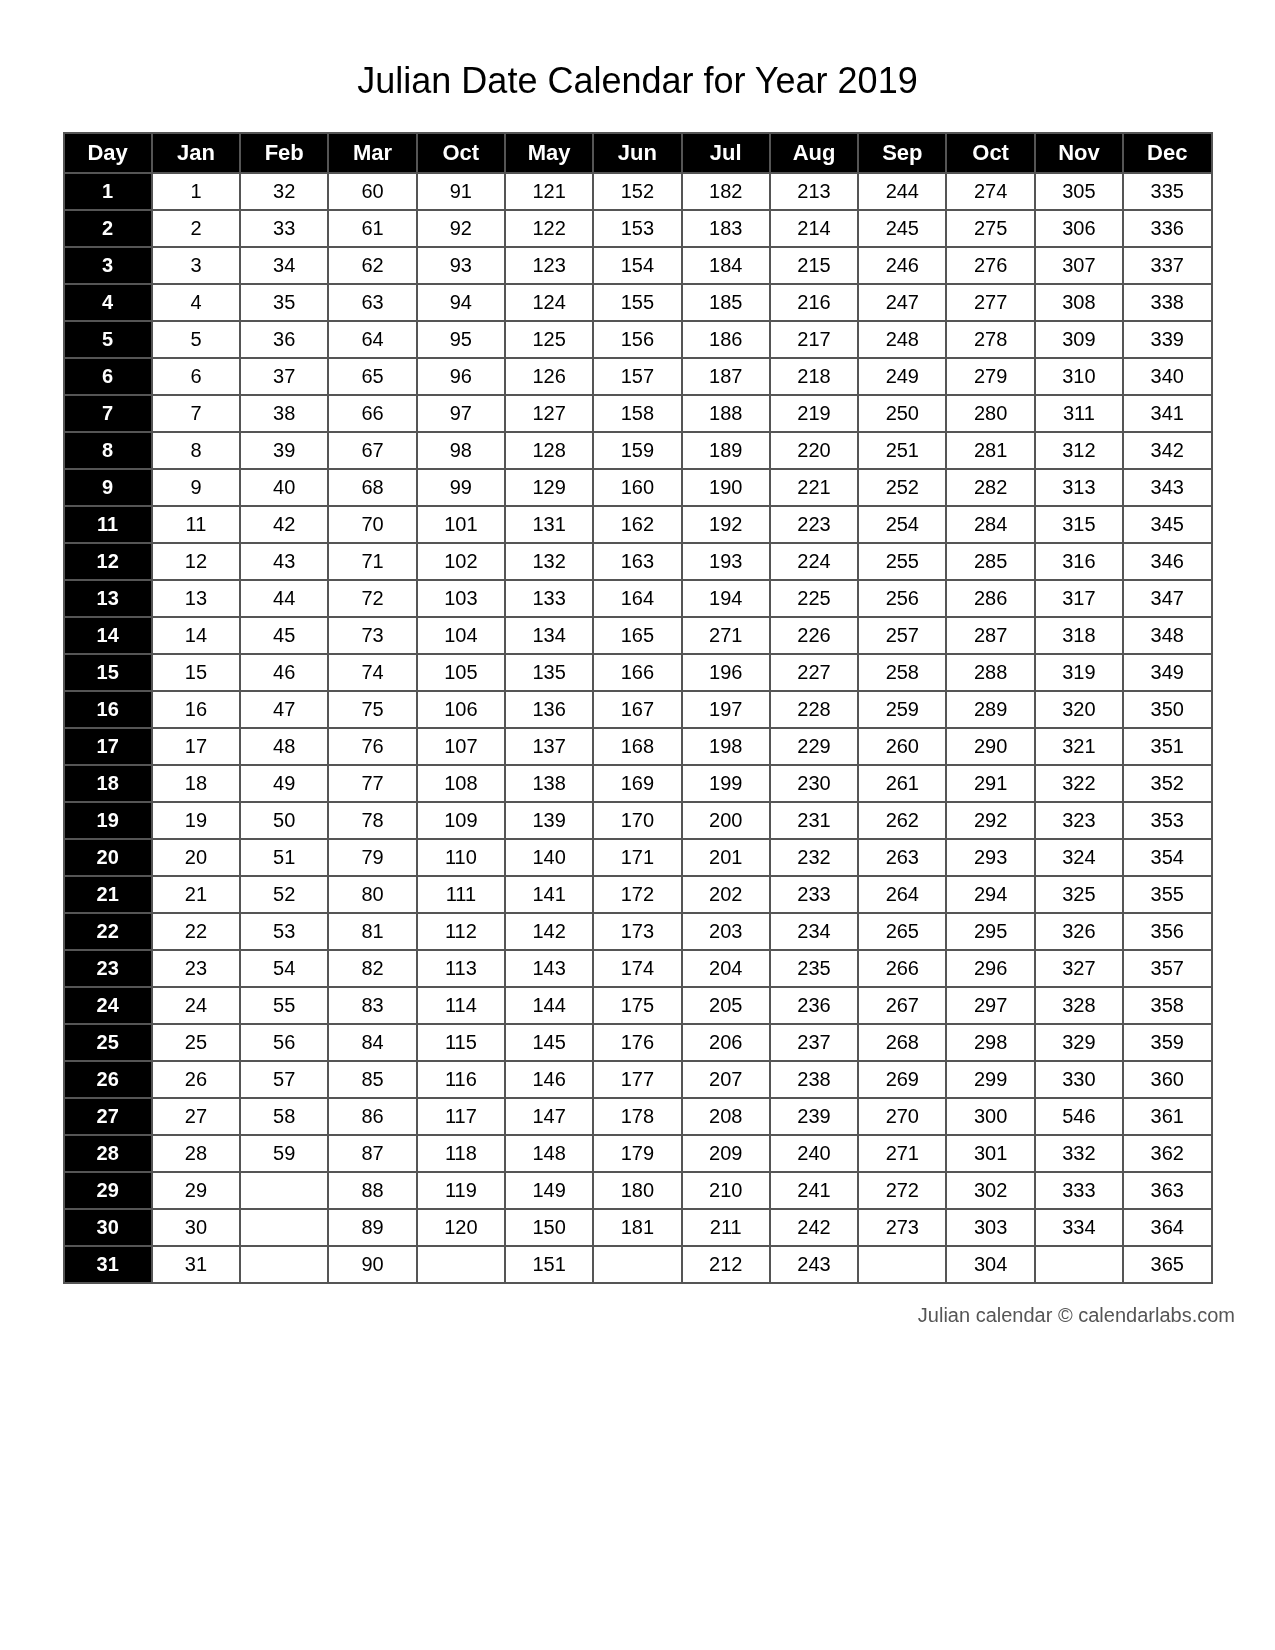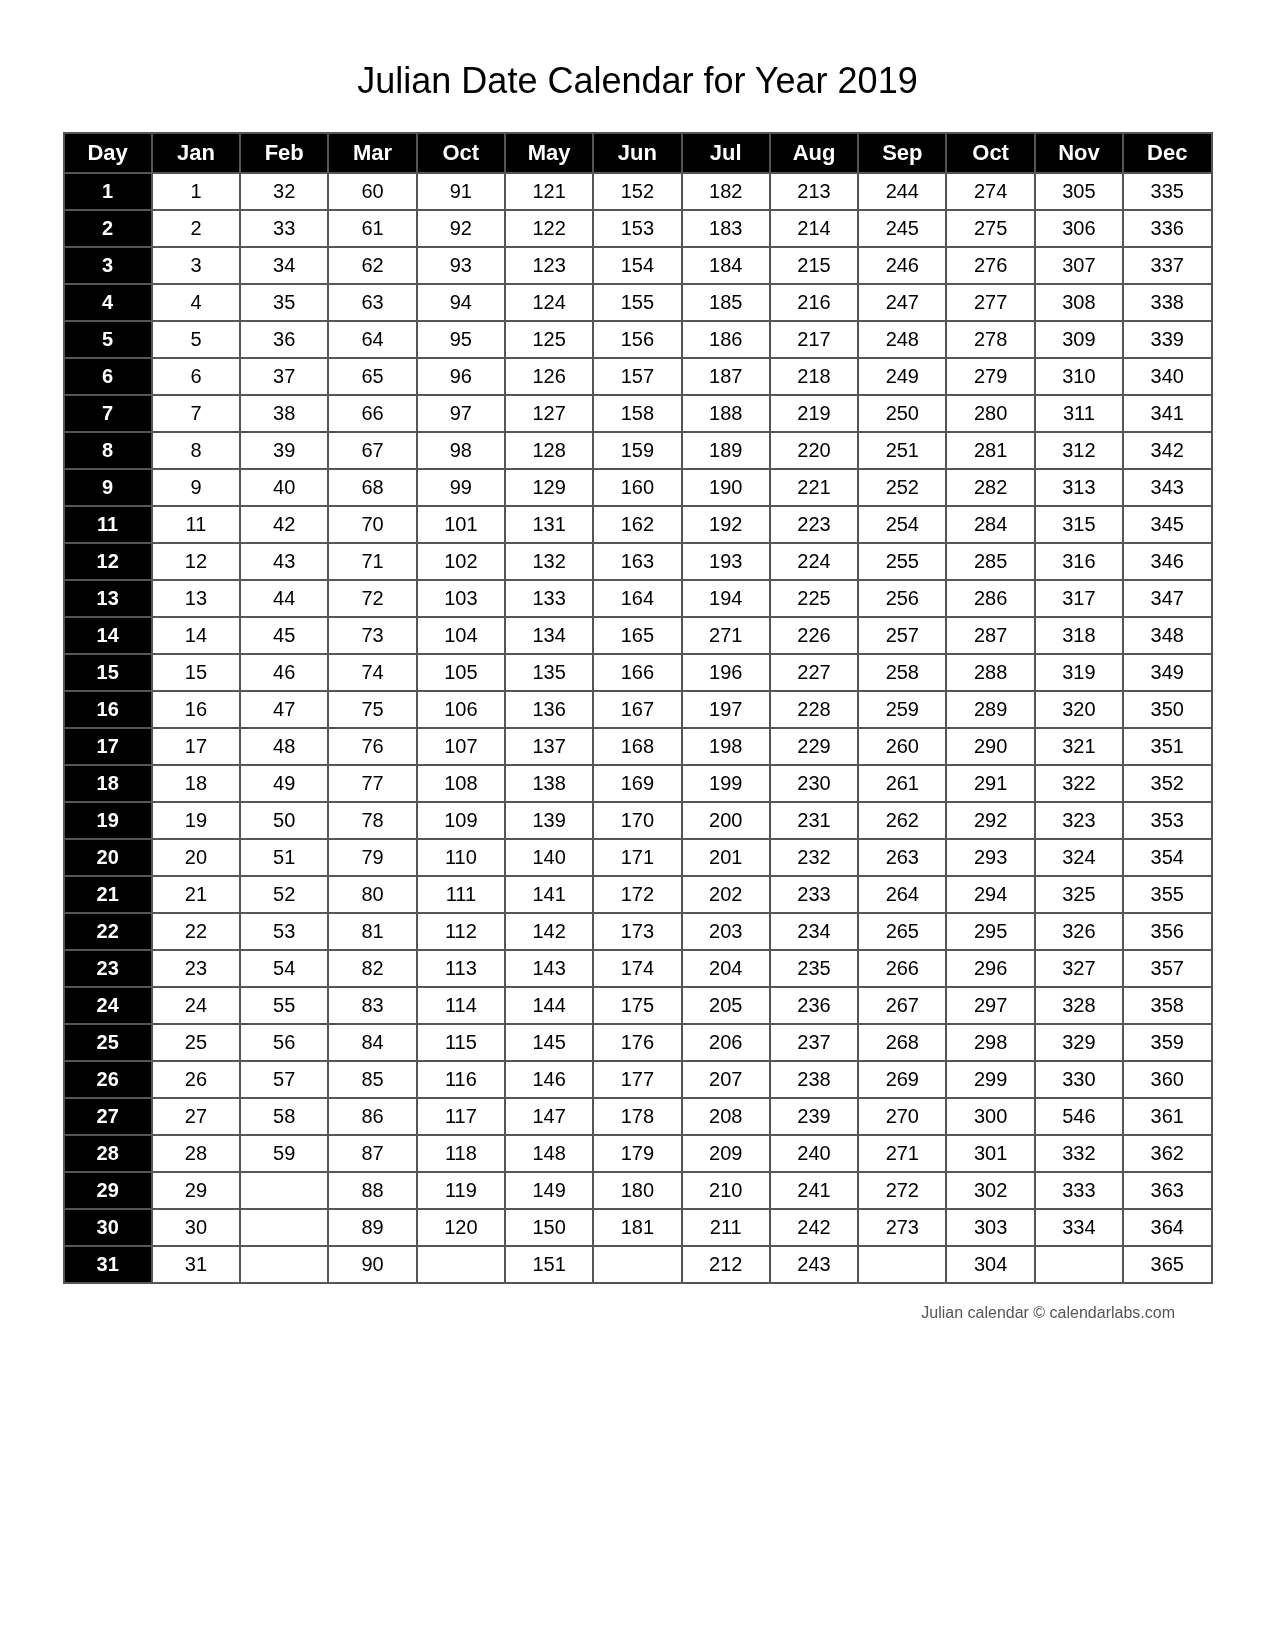--- a/index.html
+++ b/index.html
@@ -40,24 +40,23 @@
       background: #000;
       color: #fff;
       font-weight: bold;
     }
     tbody tr td {
       background: #fff;
       color: #000;
     }
     .footer {
       margin-top: 20px;
-      font-size: 16px;
+      font-size: 20px;
       color: #555;
       align-self: flex-end;
-      margin-right: 60px;
     }
   </style>
 </head>
 <body>
 
 <h1>Julian Date Calendar for Year 2019</h1>
 
 <table>
   <thead id="table-head">
   <tr>

